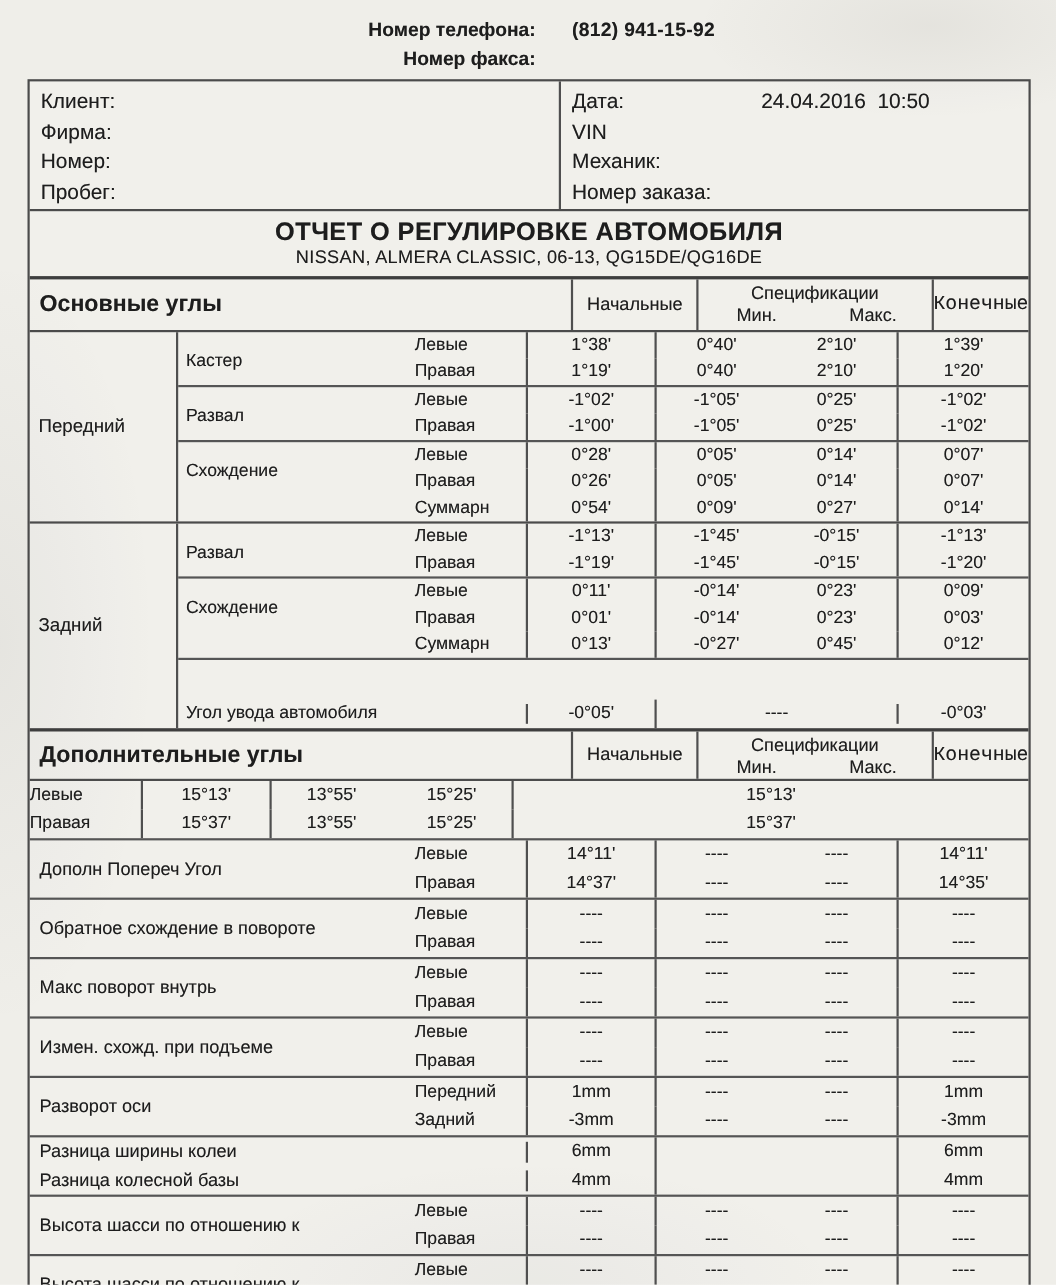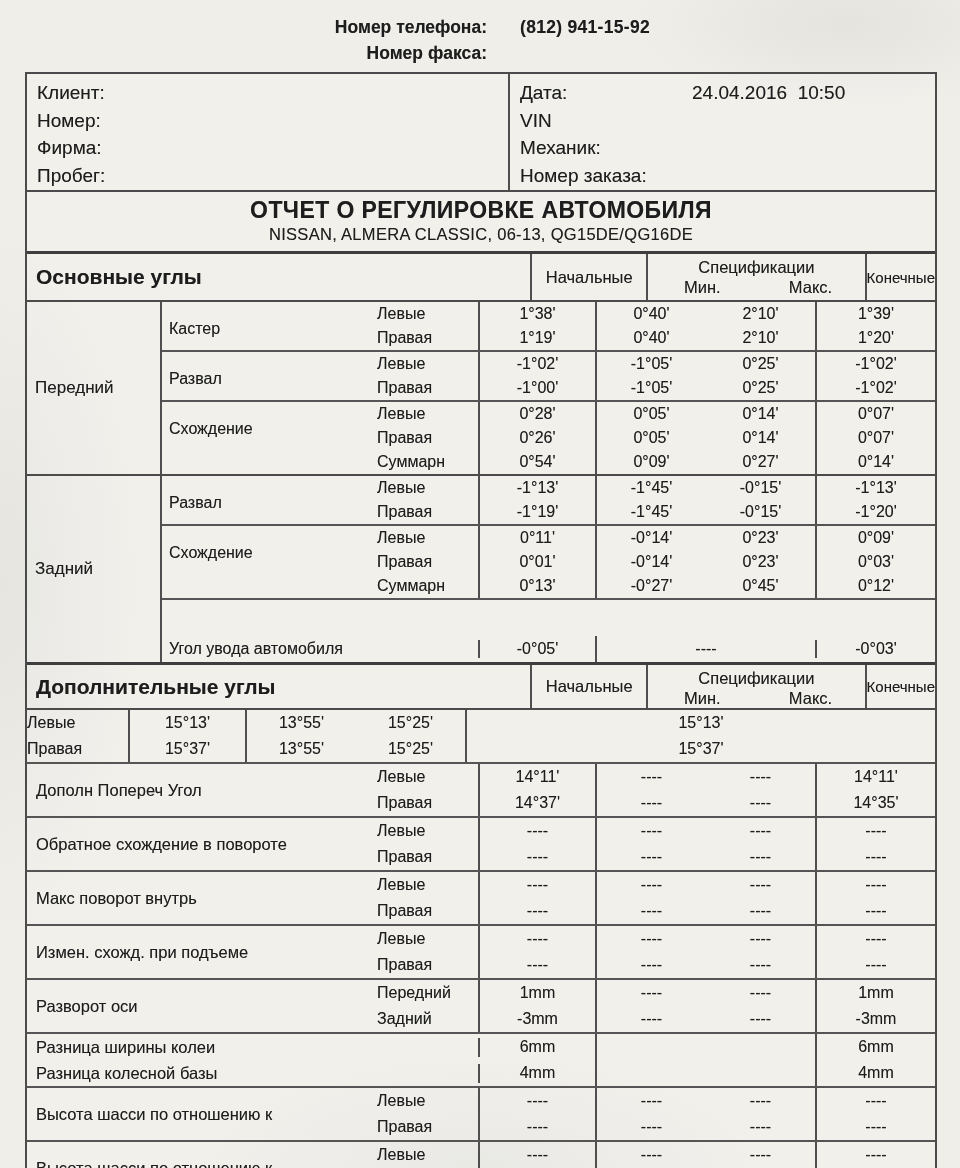--- a/index.html
+++ b/index.html
@@ -36,21 +36,21 @@
   .titleblk{border-bottom:3px solid #3e3e3e;text-align:center;padding:5px 0 7px;}
   .titleblk .t1{font-size:23px;font-weight:bold;letter-spacing:.4px;line-height:27px;}
   .titleblk .t2{font-size:16.5px;letter-spacing:.3px;line-height:20px;}
   
   .thead{display:flex;height:48px;border-bottom:2px solid #4b4b4b;}
   .th-name{width:509px;display:flex;align-items:center;padding-left:9px;font-size:21px;font-weight:bold;}
   .th-initial{width:117px;display:flex;align-items:center;justify-content:center;font-size:16.5px;}
   .th-spec{width:220px;text-align:center;font-size:16.5px;padding-top:4px;}
   .th-spec .subs{display:flex;margin-top:1px;}
   .th-spec .subs span{width:50%;}
-  .th-final{flex:1;display:flex;align-items:center;justify-content:center;font-size:15px;}
+  .th-final{flex:1;display:flex;align-items:center;justify-content:center;font-size:18px;font-family:Liberation Mono, monospace;}
   
   .axle-sec{display:flex;border-bottom:2px solid #4b4b4b;}
   .axle-sec:last-child{border-bottom:none;}
   .axle-cell{width:135px;display:flex;align-items:center;padding-left:8px;font-size:17px;}
   .agroups{flex:1;}
   .group{display:flex;border-top:2px solid #555;}
   .group:first-child{border-top:none;}
   .g-name{width:215px;padding:18px 0 0 7px;font-size:16px;}
   .g-rows{flex:1;}
   .trow{display:flex;height:24px;align-items:center;font-size:16px;}
@@ -93,25 +93,25 @@
 
   <div class="doc">
 
     <div class="info">
       <div class="info-left b-r" id="info-left">
           <div class="irow">
             <div class="ir-label" style="display: inline-block;">Клиент:</div>
             <div class="ir-value"></div>
           </div>
           <div class="irow">
+            <div class="ir-label" style="display: inline-block;">Фирма:</div>
+            <div class="ir-value"></div>
+          </div>
+          <div class="irow">
             <div class="ir-label" style="display: inline-block;">Номер:</div>
-            <div class="ir-value"></div>
-          </div>
-          <div class="irow">
-            <div class="ir-label" style="display: inline-block;">Фирма:</div>
             <div class="ir-value"></div>
           </div>
           <div class="irow">
             <div class="ir-label" style="display: inline-block;">Пробег:</div>
             <div class="ir-value"></div>
           </div>
         </div>
       <div class="info-right" id="info-right">
           <div class="irow">
             <div class="ir-label w" style="display: inline-block; width: 172px;">Дата:</div>

